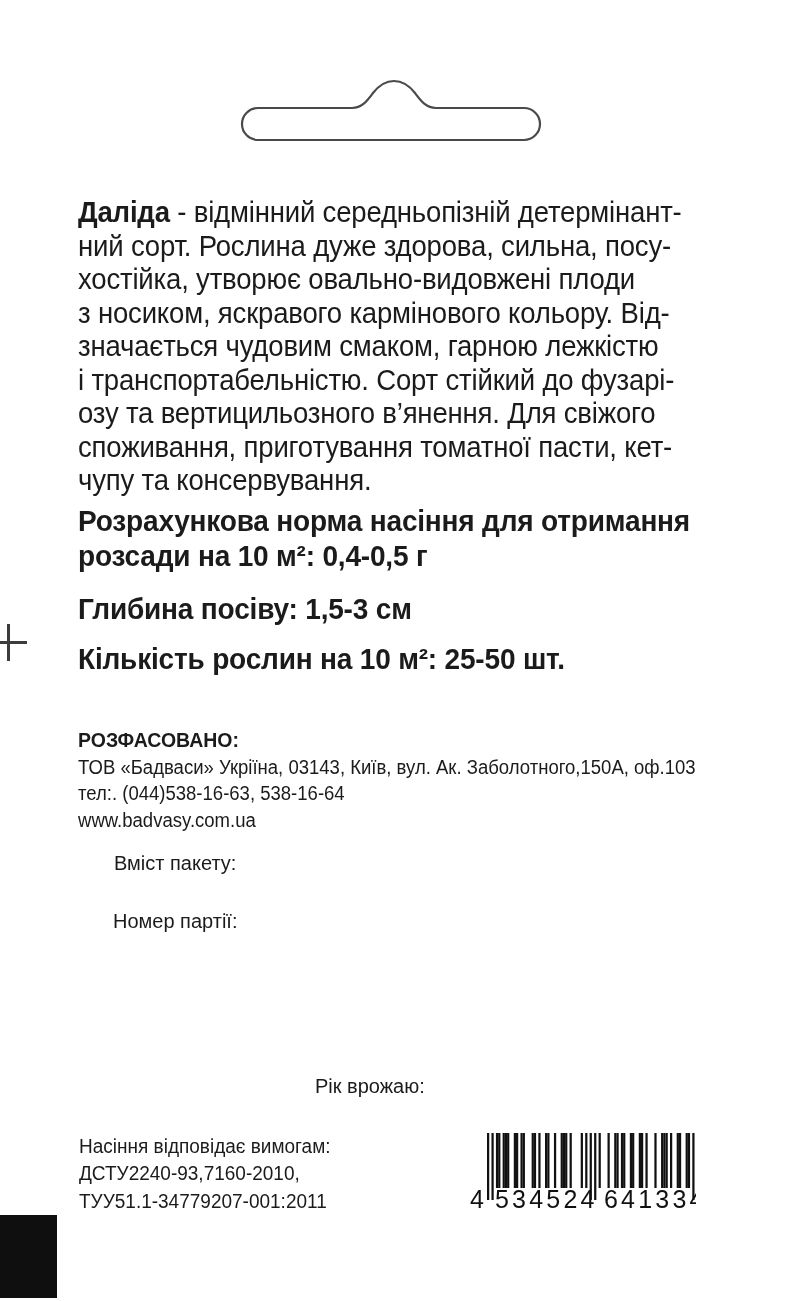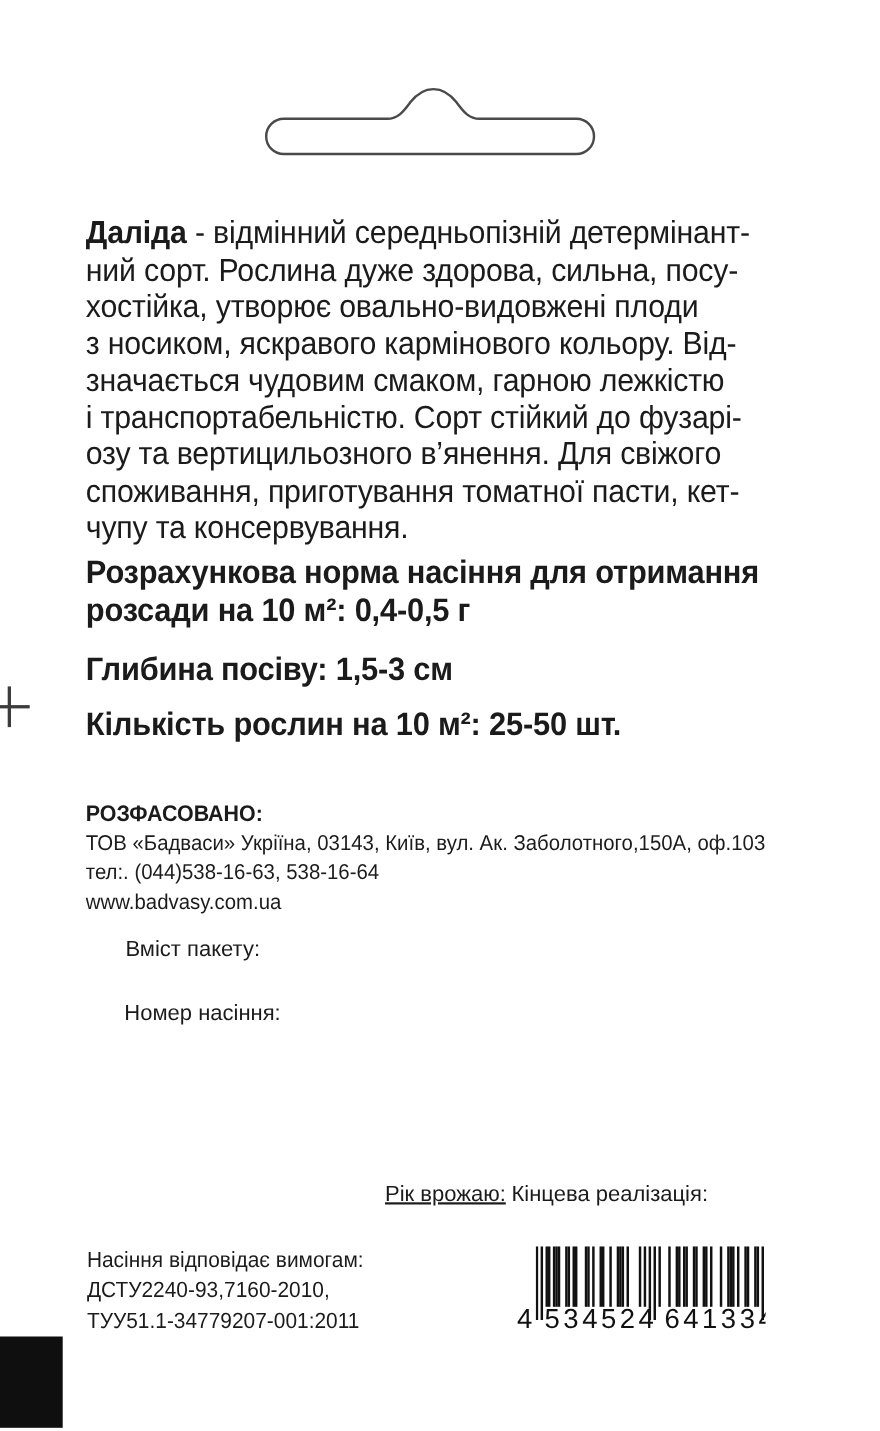--- a/index.html
+++ b/index.html
@@ -32,21 +32,21 @@
   .h3 { top:641px; }
 
   
   .packer { position:absolute; left:78px; top:727px; width:740px; font-size:19.5px; line-height:26.5px; }
   .packer .hd { font-weight:700; font-size:20.5px; }
   .packer .dt { white-space:pre-line; }
 
   .lbl { position:absolute; font-size:20px; line-height:24px; }
   .lbl-contents { left:114px; top:851px; }
   .lbl-batch    { left:113px; top:909px; }
-  .lbl-year     { left:350px; top:1074px;text-decoration:underline; }
+  .lbl-year     { left:315px; top:1074px; }
   .lbl-sellby   { left:465px; top:1074px; }
 
   .standards {
     position:absolute; left:79px; top:1133px; width:400px;
     font-size:20px; line-height:27.3px; white-space:pre-line;
   }
 
   
   .barcode-wrap { position:absolute; left:470px; top:1133px; width:245px; height:80px; }
   .barcode-bars { position:absolute; left:17px; top:0; width:212px; height:67px; }
@@ -99,23 +99,22 @@
   <div class="hblock h3 condense">Кількість рослин на 10 м²: 25-50 шт.</div>
 
   <div class="packer condense">
     <div class="hd">РОЗФАСОВАНО:</div>
     <div class="dt">ТОВ «Бадваси» Укріїна, 03143, Київ, вул. Ак. Заболотного,150А, оф.103
 тел:. (044)538-16-63, 538-16-64
 www.badvasy.com.ua</div>
   </div>
 
   <div class="lbl lbl-contents">Вміст пакету:</div>
-  <div class="lbl lbl-batch">Номер насіння:</div>
+  <div class="lbl lbl-batch">Номер партії:</div>
   <div class="lbl lbl-year">Рік врожаю:</div>
-  <div class="lbl lbl-sellby">Кінцева реалізація:</div>
 
   <div class="standards condense">Насіння відповідає вимогам:
 ДСТУ2240-93,7160-2010,
 ТУУ51.1-34779207-001:2011</div>
 
   <div class="barcode-wrap">
     <svg class="barcode-bars" viewBox="0 0 95 67" preserveAspectRatio="none">
         <rect x="0" y="0" width="1" height="67" fill="#111111"></rect>
         <rect x="2" y="0" width="1" height="67" fill="#111111"></rect>
         <rect x="4" y="0" width="1" height="55" fill="#111111"></rect>

